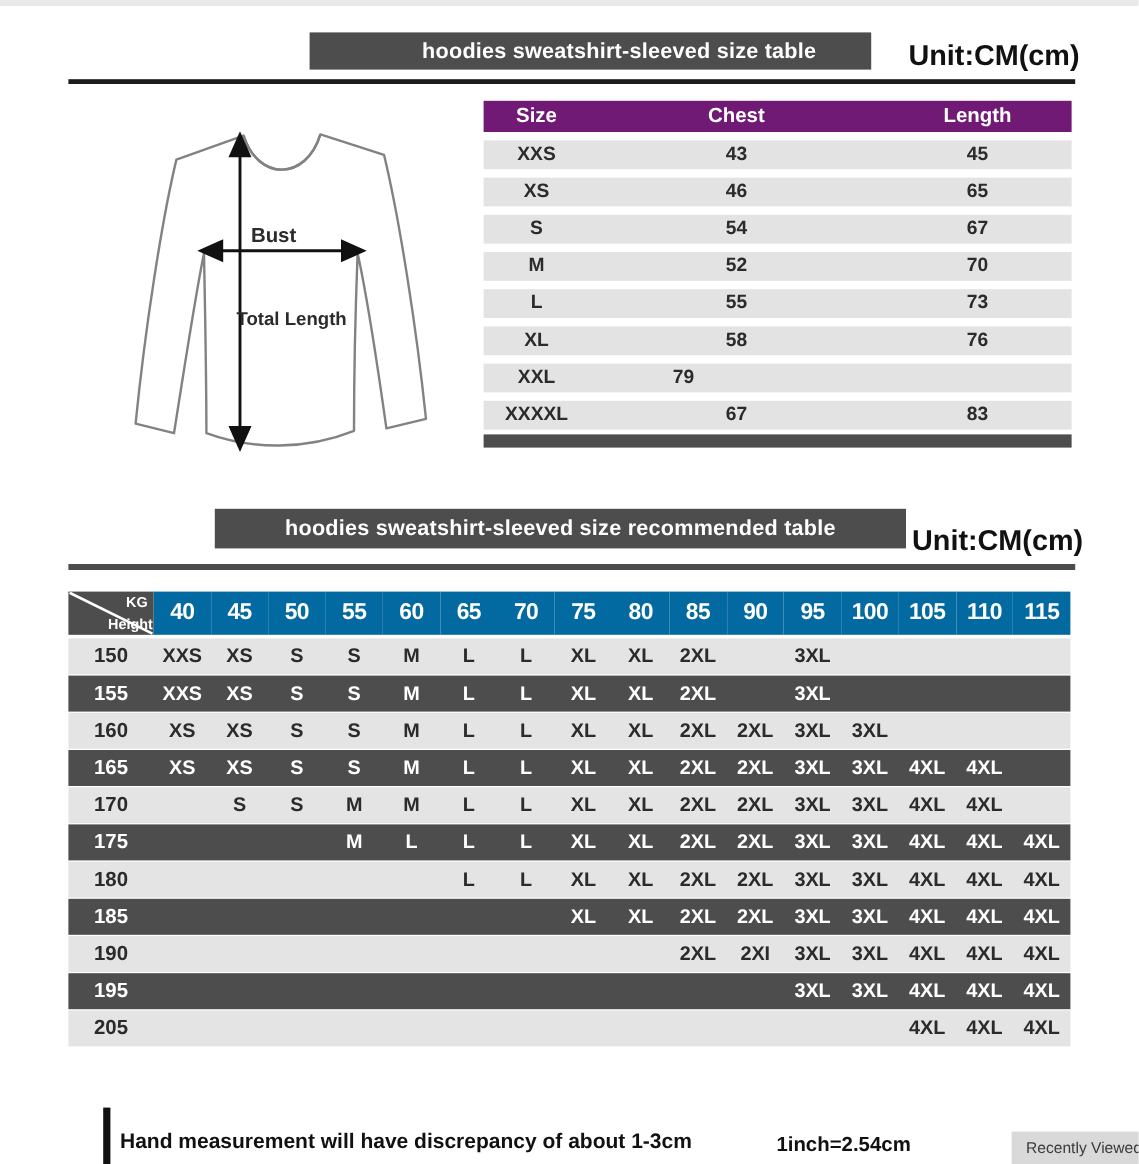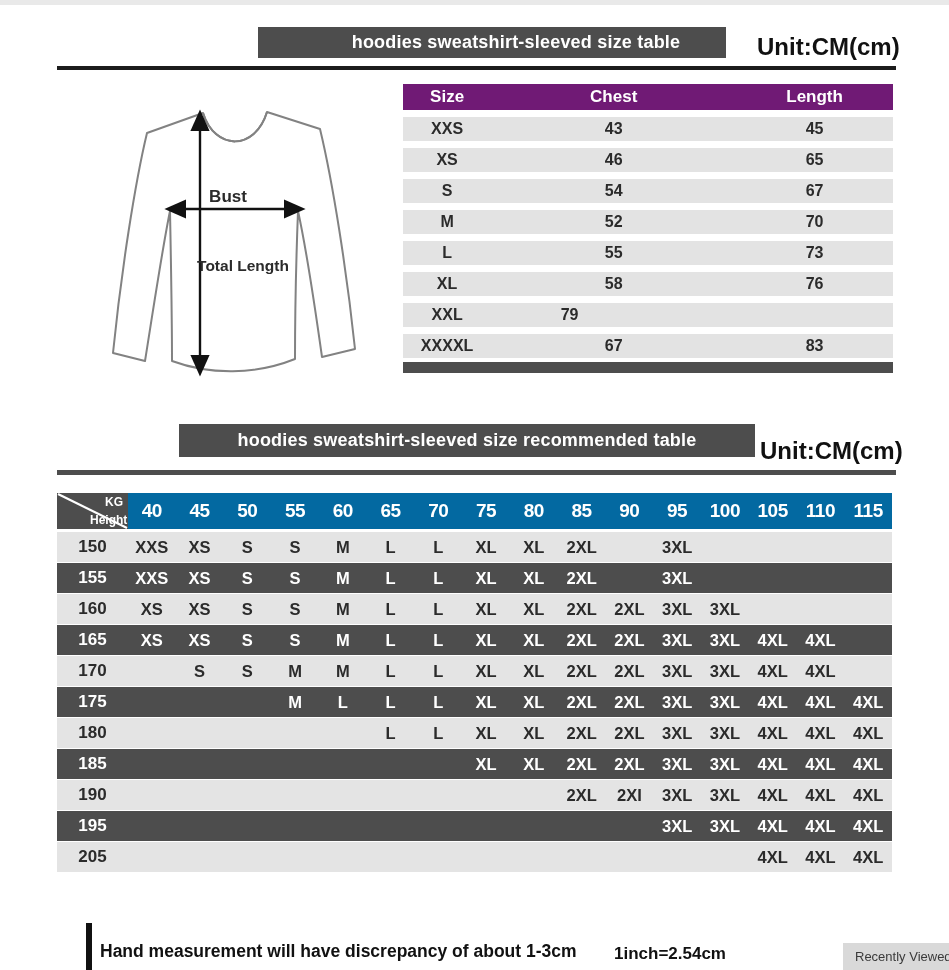--- a/index.html
+++ b/index.html
@@ -40,21 +40,21 @@
   .mt-row{height:30px;margin-bottom:1px;align-items:center;
     font-weight:700;font-size:16.5px;}
   .mt-row.light{background:#e4e4e4;color:#2b2b2b;}
   .mt-row.dark{background:#4d4d4d;color:#ffffff;}
   .mt-cell{text-align:center;white-space:nowrap;}
   .mt-label{text-align:center;font-size:17px;}
 
   
   .v-bar{left:86px;top:923px;width:6px;height:47px;background:#111;}
   .note-text{left:100px;top:941px;font-weight:700;font-size:17.5px;color:#111;}
-  .conv-text{left:614px;top:944px;font-weight:700;font-size:17px;color:#111;}
+  .conv-text{left:647px;top:944px;font-weight:700;font-size:17px;color:#111;}
   .recent-box{left:843px;top:943px;width:106px;height:27px;background:#d9d9d9;
     display:flex;align-items:center;color:#3a3a3a;font-size:13px;padding-left:12px;}
   .diagram-text{font-weight:700;fill:#2b2b2b;}
 </style>
 </head>
 <body>
 
 <div id="screen">
 
   <div class="abs top-strip"></div>

